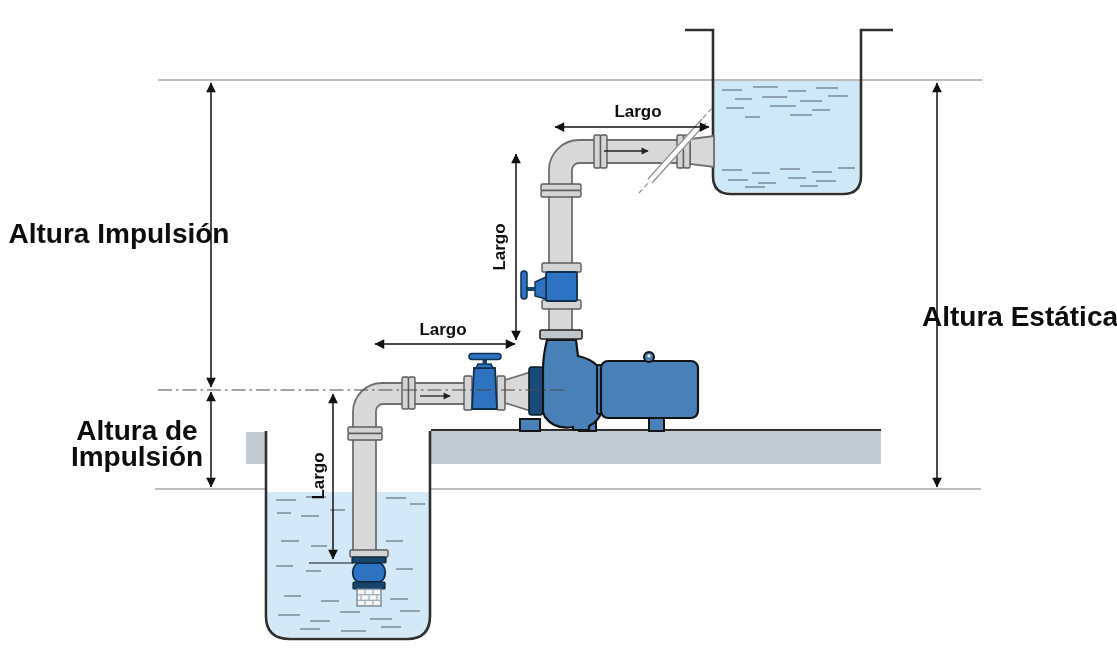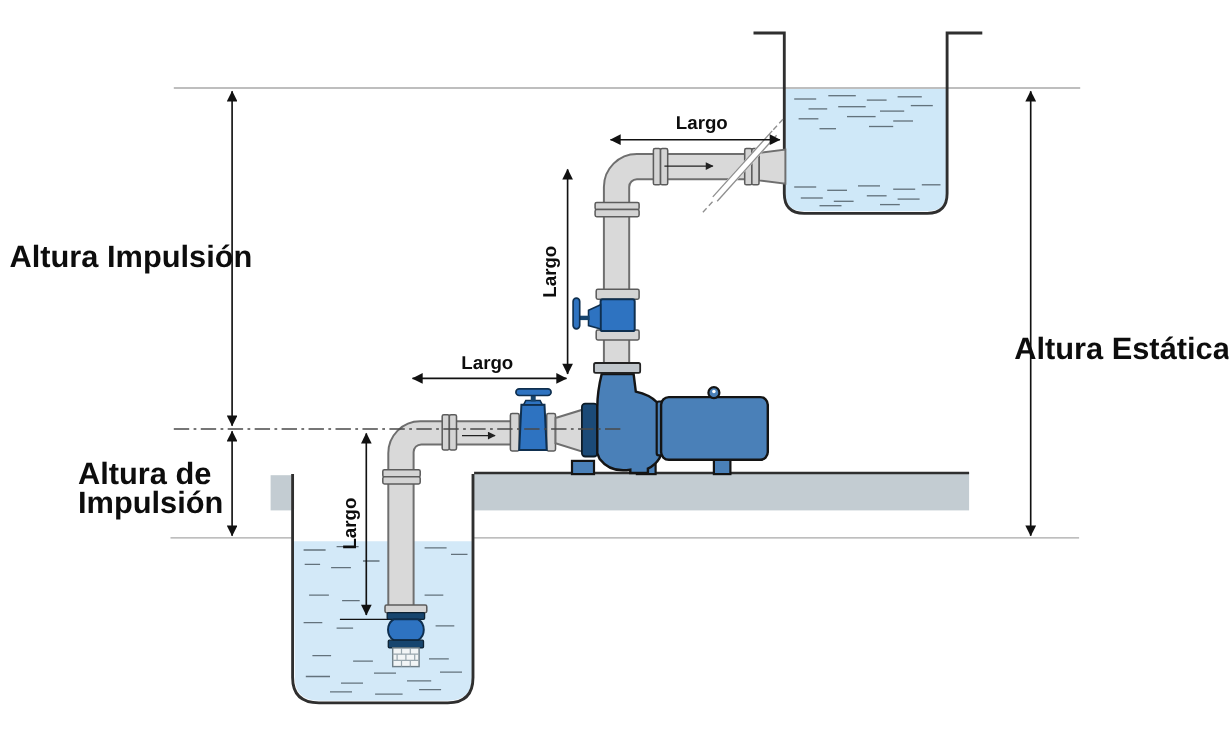--- a/index.html
+++ b/index.html
@@ -14,21 +14,21 @@
   .dim-label{
     position:absolute;
     transform:translate(-50%,-50%);
     font-weight:700;
     color:#0d0d0d;
     white-space:nowrap;
   }
   .dim-label.rot{transform:translate(-50%,-50%) rotate(-90deg);}
   .lbl-big{font-size:28px;}
   .lbl-small{font-size:17px;}
-  .lbl-center{line-height:26px;}
+  .lbl-center{text-align:center;line-height:26px;}
 </style>
 </head>
 <body>
 
 <div id="stage">
 
 <svg width="1117" height="665" viewBox="0 0 1117 665">
   <defs>
     <marker id="arr" viewBox="0 0 10 10" refX="9.5" refY="5" markerWidth="10" markerHeight="6.5" orient="auto-start-reverse">
       <path d="M0,0 L10,5 L0,10 Z" fill="#111"></path>

